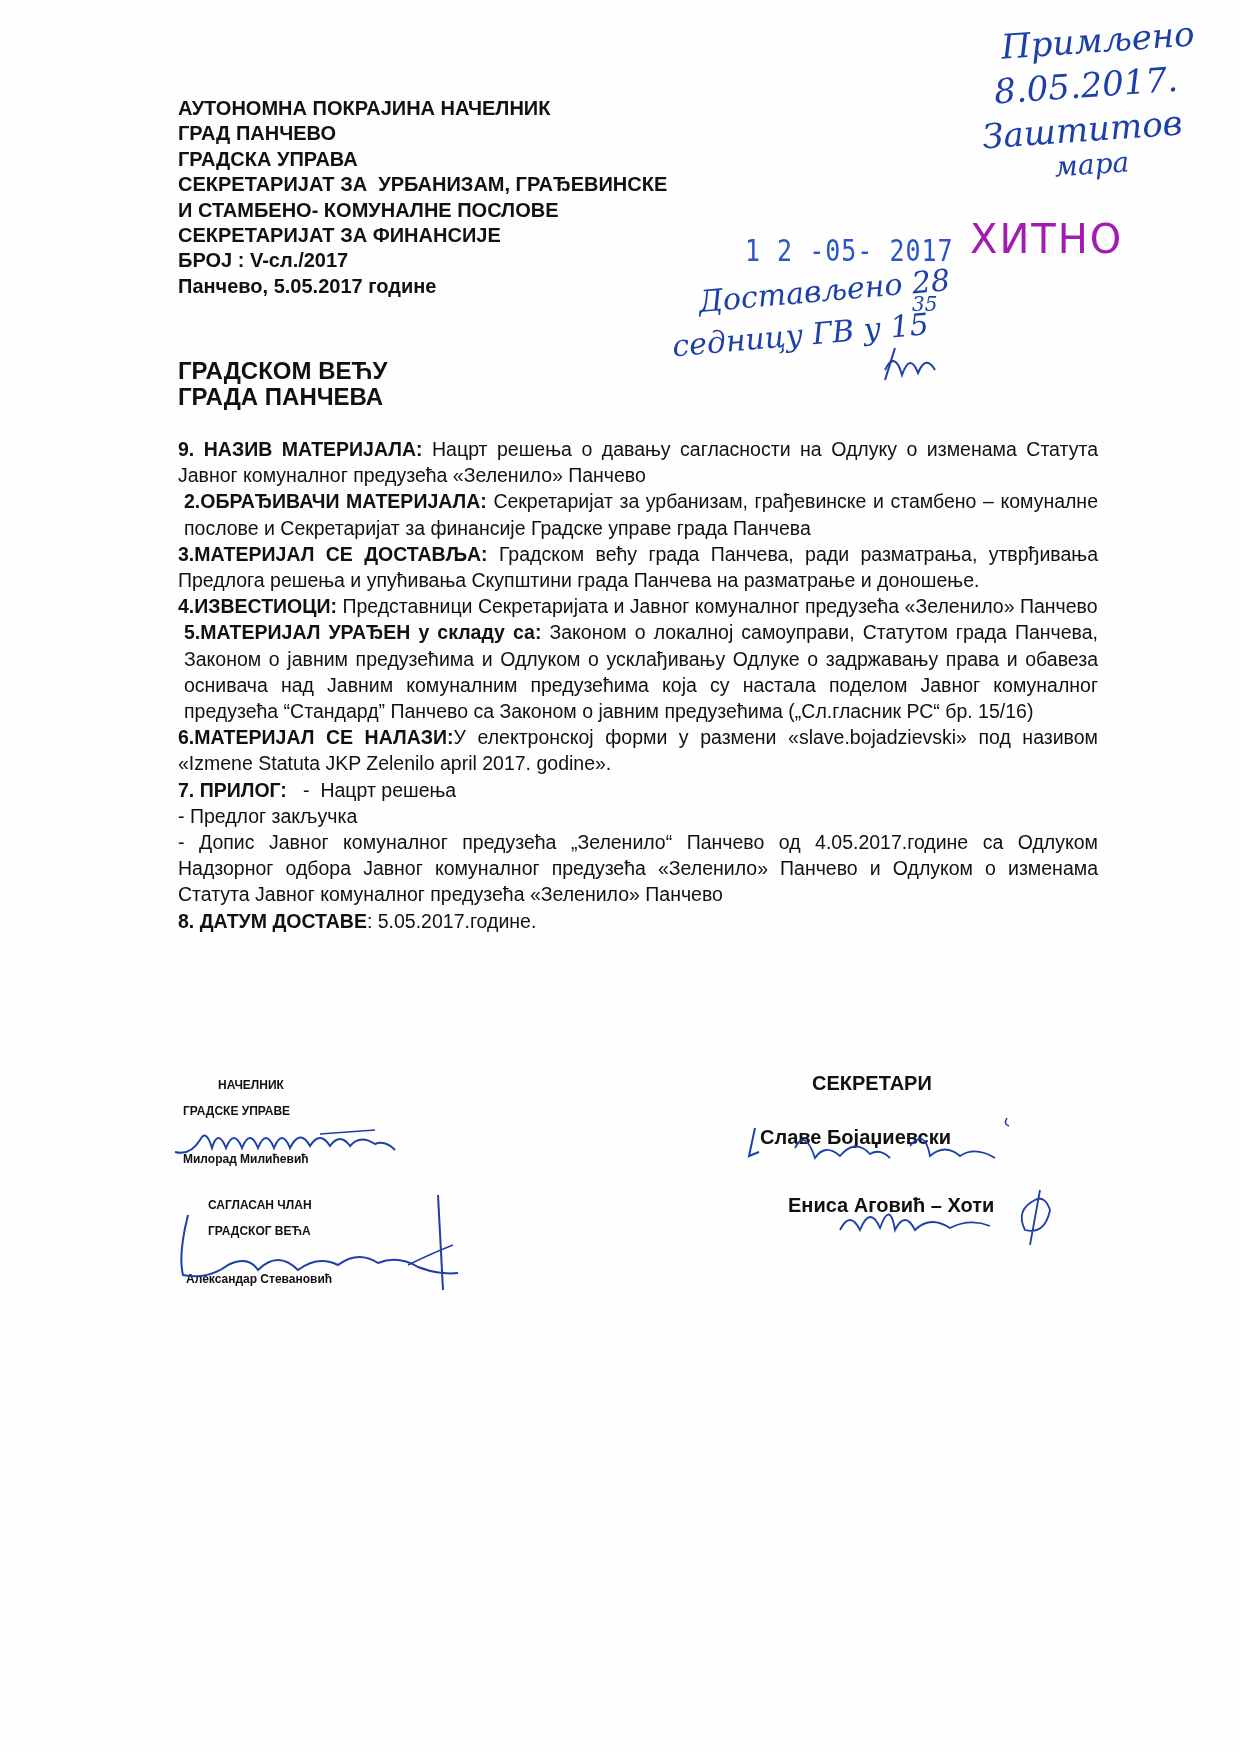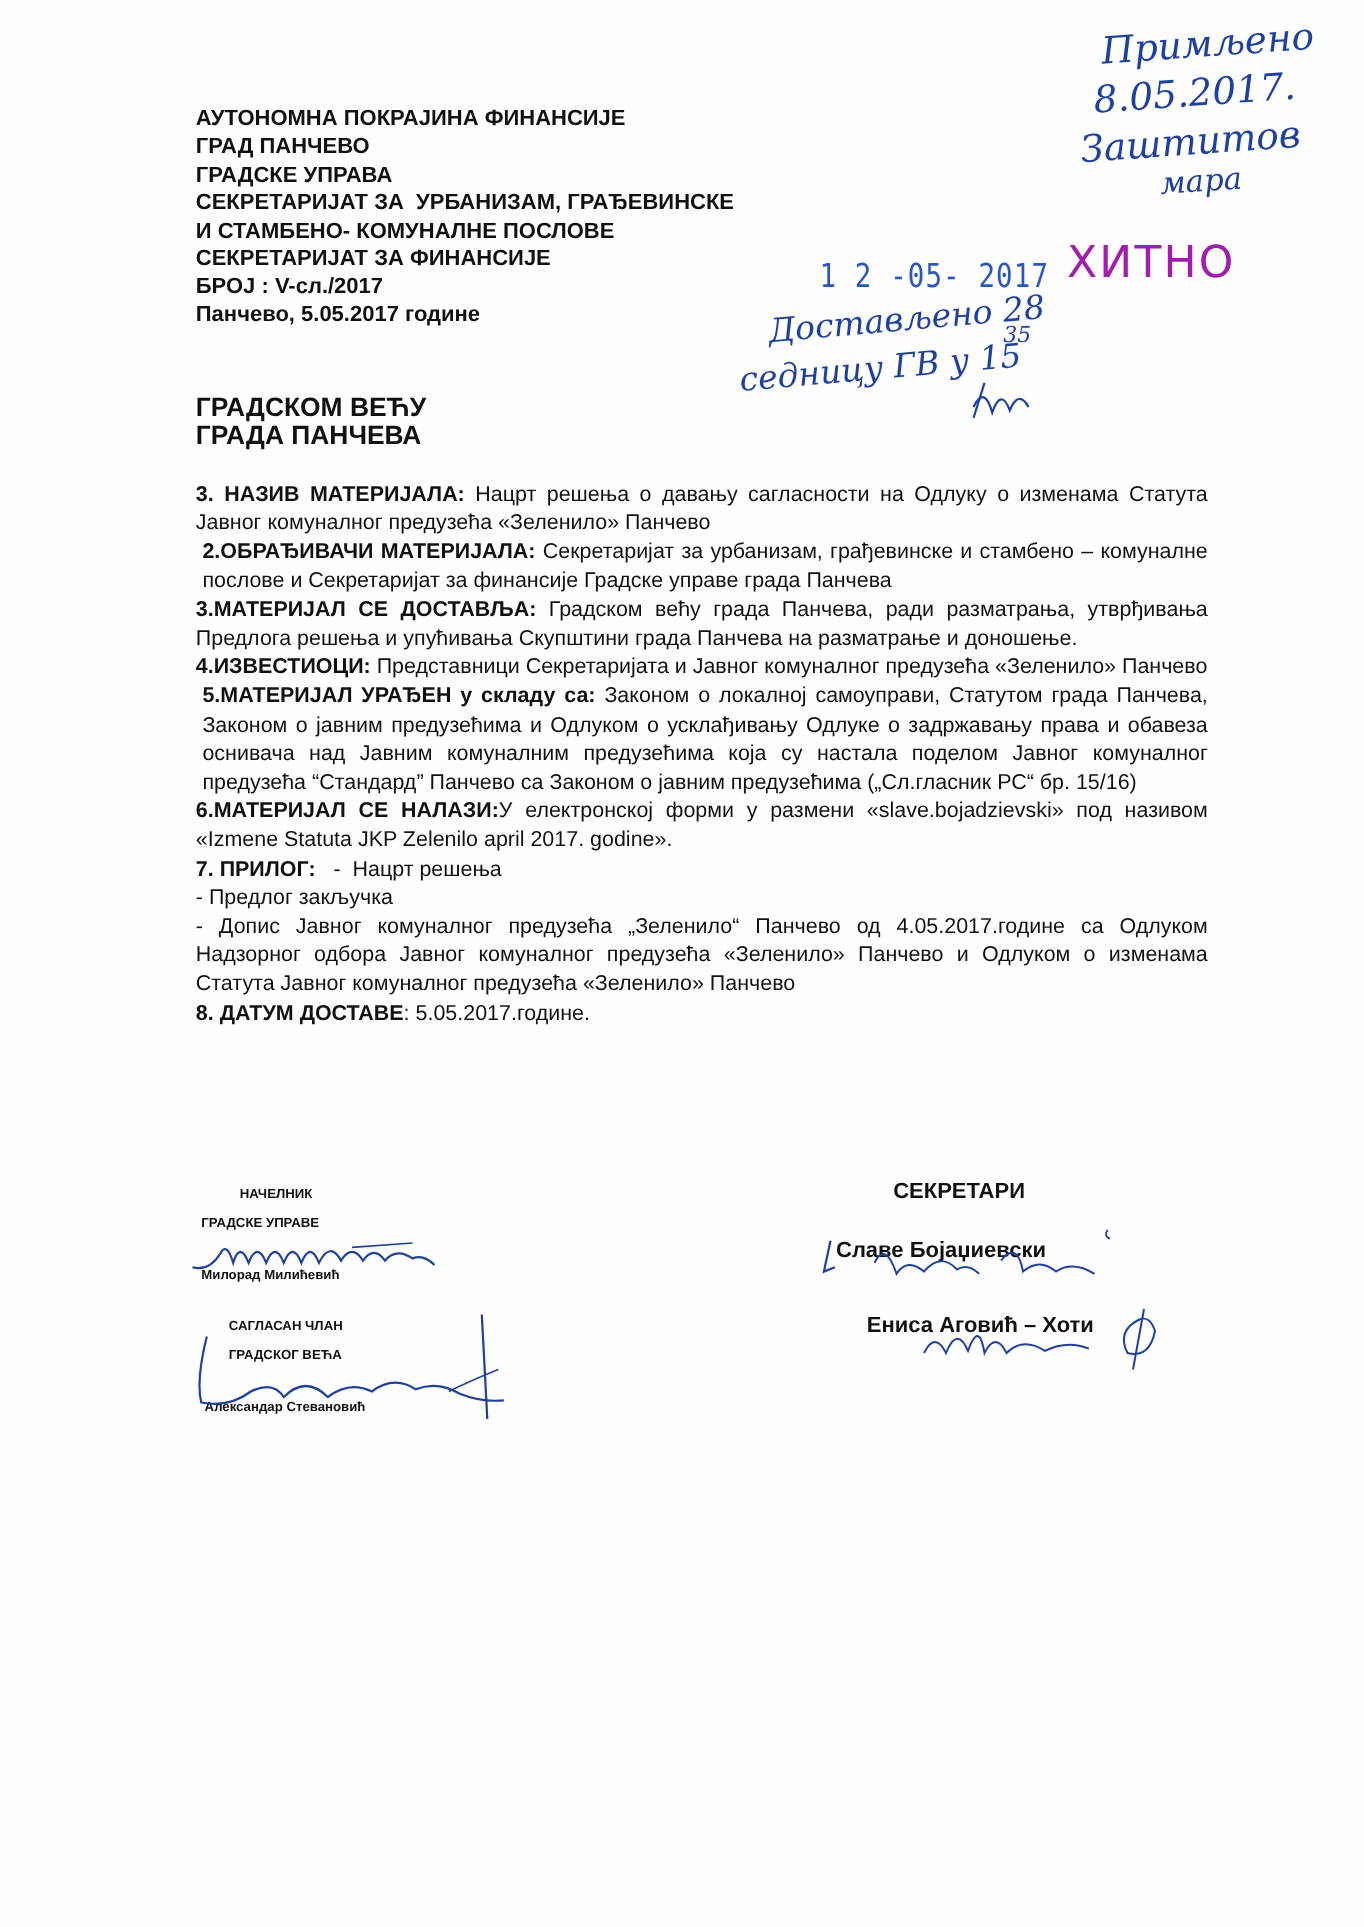--- a/index.html
+++ b/index.html
@@ -19,23 +19,23 @@
   .stamp { position:absolute; left:745px; top:236px; color:#2a55c9; font-family:"DejaVu Sans Mono", monospace; font-size:25px; letter-spacing:1px; transform:scaleY(1.2); }
   .urgent { position:absolute; left:970px; top:216px; font-size:40px; color:#a21caf; font-family:"DejaVu Sans", sans-serif; letter-spacing:2px; }
   svg.sig { position:absolute; overflow:visible; }
 </style>
 </head>
 <body>
 
 <div class="page">
 
   <div class="header">
-    <div>АУТОНОМНА ПОКРАЈИНА ФИНАНСИЈЕ</div>
+    <div>АУТОНОМНА ПОКРАЈИНА НАЧЕЛНИК</div>
     <div>ГРАД ПАНЧЕВО</div>
-    <div>ГРАДСКЕ УПРАВА</div>
+    <div>ГРАДСКА УПРАВА</div>
     <div>СЕКРЕТАРИЈАТ ЗА  УРБАНИЗАМ, ГРАЂЕВИНСКЕ</div>
     <div>И СТАМБЕНО- КОМУНАЛНЕ ПОСЛОВЕ</div>
     <div>СЕКРЕТАРИЈАТ ЗА ФИНАНСИЈЕ</div>
     <div>БРОЈ : V-сл./2017</div>
     <div>Панчево, 5.05.2017 године</div>
   </div>
 
   <div class="hand" style="left:1005px; top:18px; font-size:34px; line-height:44px; transform:rotate(-4deg);">
     <div>Примљено</div>
     <div style="margin-left:-10px;">8.05.2017.</div>
@@ -56,21 +56,21 @@
     <path d="M5 30 Q15 10 22 35 Q30 12 38 33 Q46 14 55 30" fill="none" stroke="#1d3fa8" stroke-width="2"></path>
     <path d="M15 8 L5 40" fill="none" stroke="#1d3fa8" stroke-width="2"></path>
   </svg>
 
   <div class="addressee">
     <div>ГРАДСКОМ ВЕЋУ</div>
     <div>ГРАДА ПАНЧЕВА</div>
   </div>
 
   <div class="body">
-    <div class="para"><b>3. НАЗИВ МАТЕРИЈАЛА:</b><span> Нацрт решења о давању сагласности на Одлуку о изменама Статута Јавног комуналног предузећа «Зеленило» Панчево</span></div>
+    <div class="para"><b>9. НАЗИВ МАТЕРИЈАЛА:</b><span> Нацрт решења о давању сагласности на Одлуку о изменама Статута Јавног комуналног предузећа «Зеленило» Панчево</span></div>
     <div class="para item-indent"><b>2.ОБРАЂИВАЧИ МАТЕРИЈАЛА:</b><span> Секретаријат за  урбанизам, грађевинске и стамбено – комуналне послове и Секретаријат за финансије Градске управе града Панчева</span></div>
     <div class="para"><b>3.МАТЕРИЈАЛ СЕ ДОСТАВЉА:</b><span> Градском већу града Панчева, ради разматрања, утврђивања Предлога решења и упућивања Скупштини града Панчева на разматрање и доношење.</span></div>
     <div class="para"><b>4.ИЗВЕСТИОЦИ:</b><span> Представници Секретаријата и Јавног комуналног предузећа «Зеленило» Панчево</span></div>
     <div class="para item-indent"><b>5.МАТЕРИЈАЛ УРАЂЕН у складу са:</b><span> Законом о локалној самоуправи, Статутом града Панчева, Законом о јавним предузећима и Одлуком о усклађивању Одлуке о задржавању  права и обавеза оснивача над Јавним комуналним предузећима која су настала поделом Јавног комуналног предузећа “Стандард” Панчево  са Законом о јавним предузећима („Сл.гласник РС“ бр. 15/16)</span></div>
     <div class="para"><b>6.МАТЕРИЈАЛ СЕ НАЛАЗИ:</b><span>У електронској форми у размени «slave.bojadzievski» под називом «Izmene Statuta JKP Zelenilo  april 2017. godine».</span></div>
     <div class="para"><b>7. ПРИЛОГ:</b><span style="white-space:pre;">   -  Нацрт решења</span></div>
     <div class="para">- Предлог закључка</div>
     <div class="para">-  Допис Јавног комуналног предузећа „Зеленило“ Панчево од 4.05.2017.године са Одлуком Надзорног одбора Јавног комуналног предузећа «Зеленило» Панчево и Одлуком о изменама Статута Јавног комуналног предузећа «Зеленило» Панчево</div>
     <div class="para"><b>8. ДАТУМ ДОСТАВЕ</b><span>: 5.05.2017.године.</span></div>
   </div>

